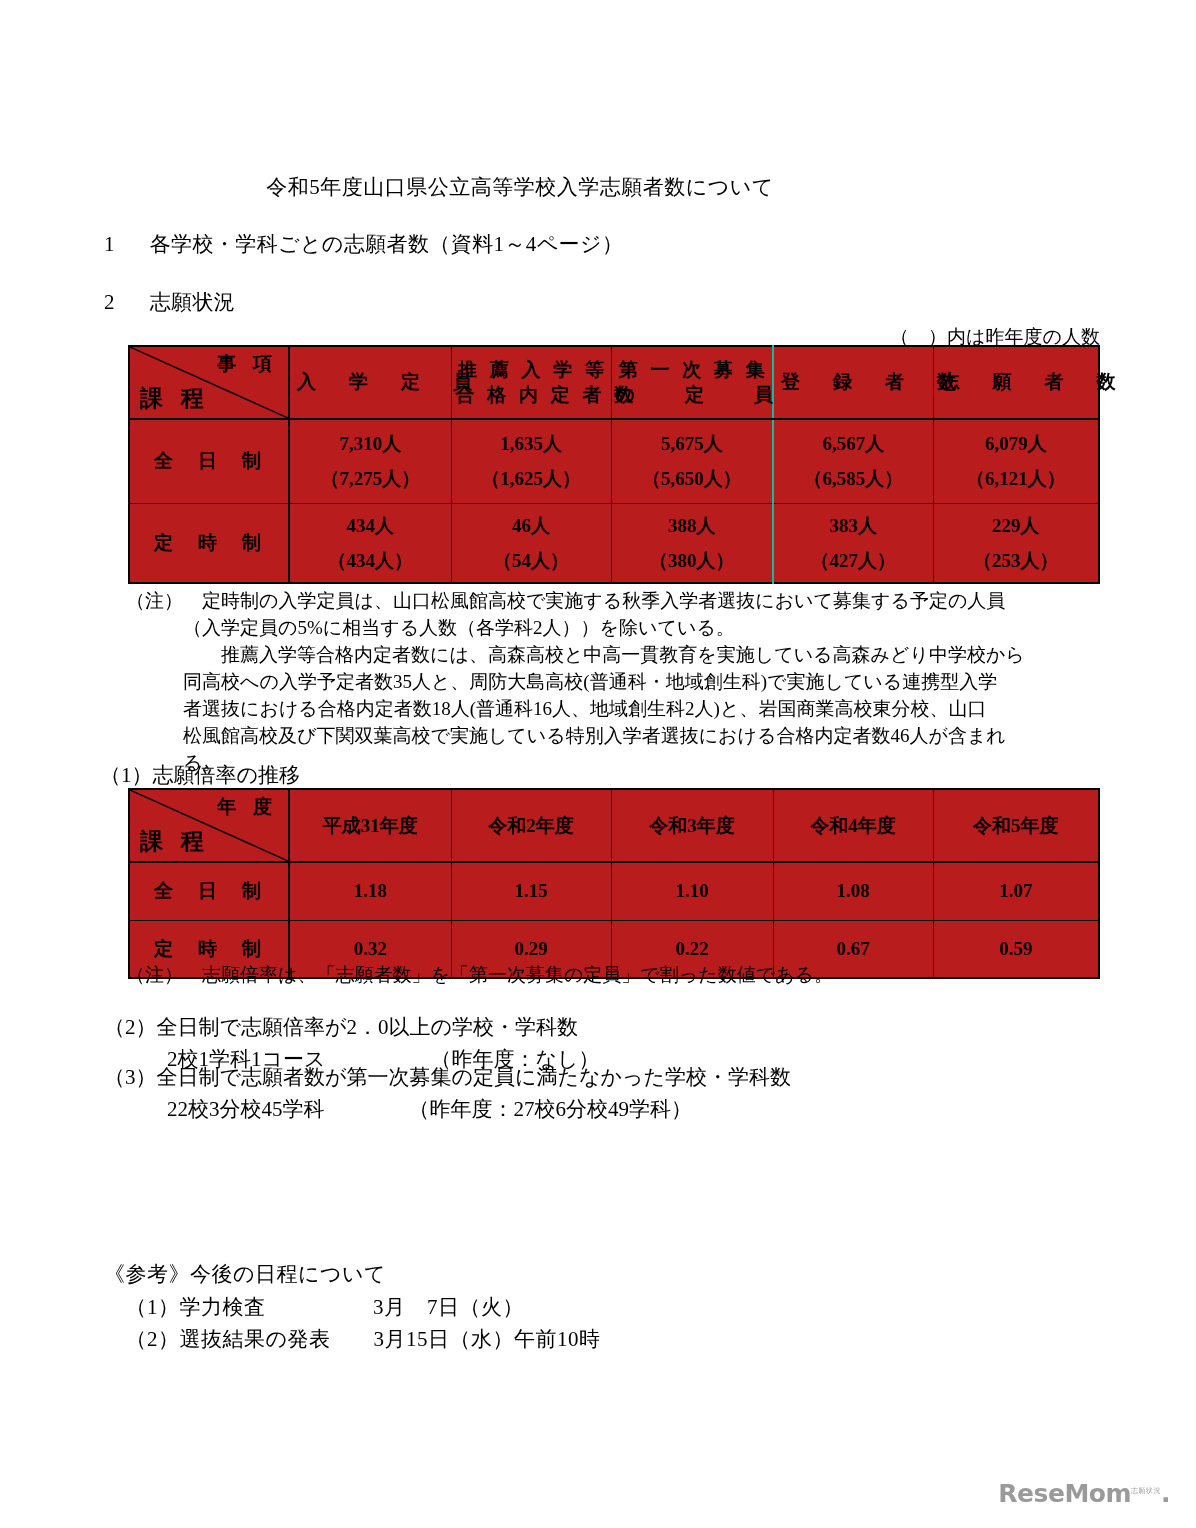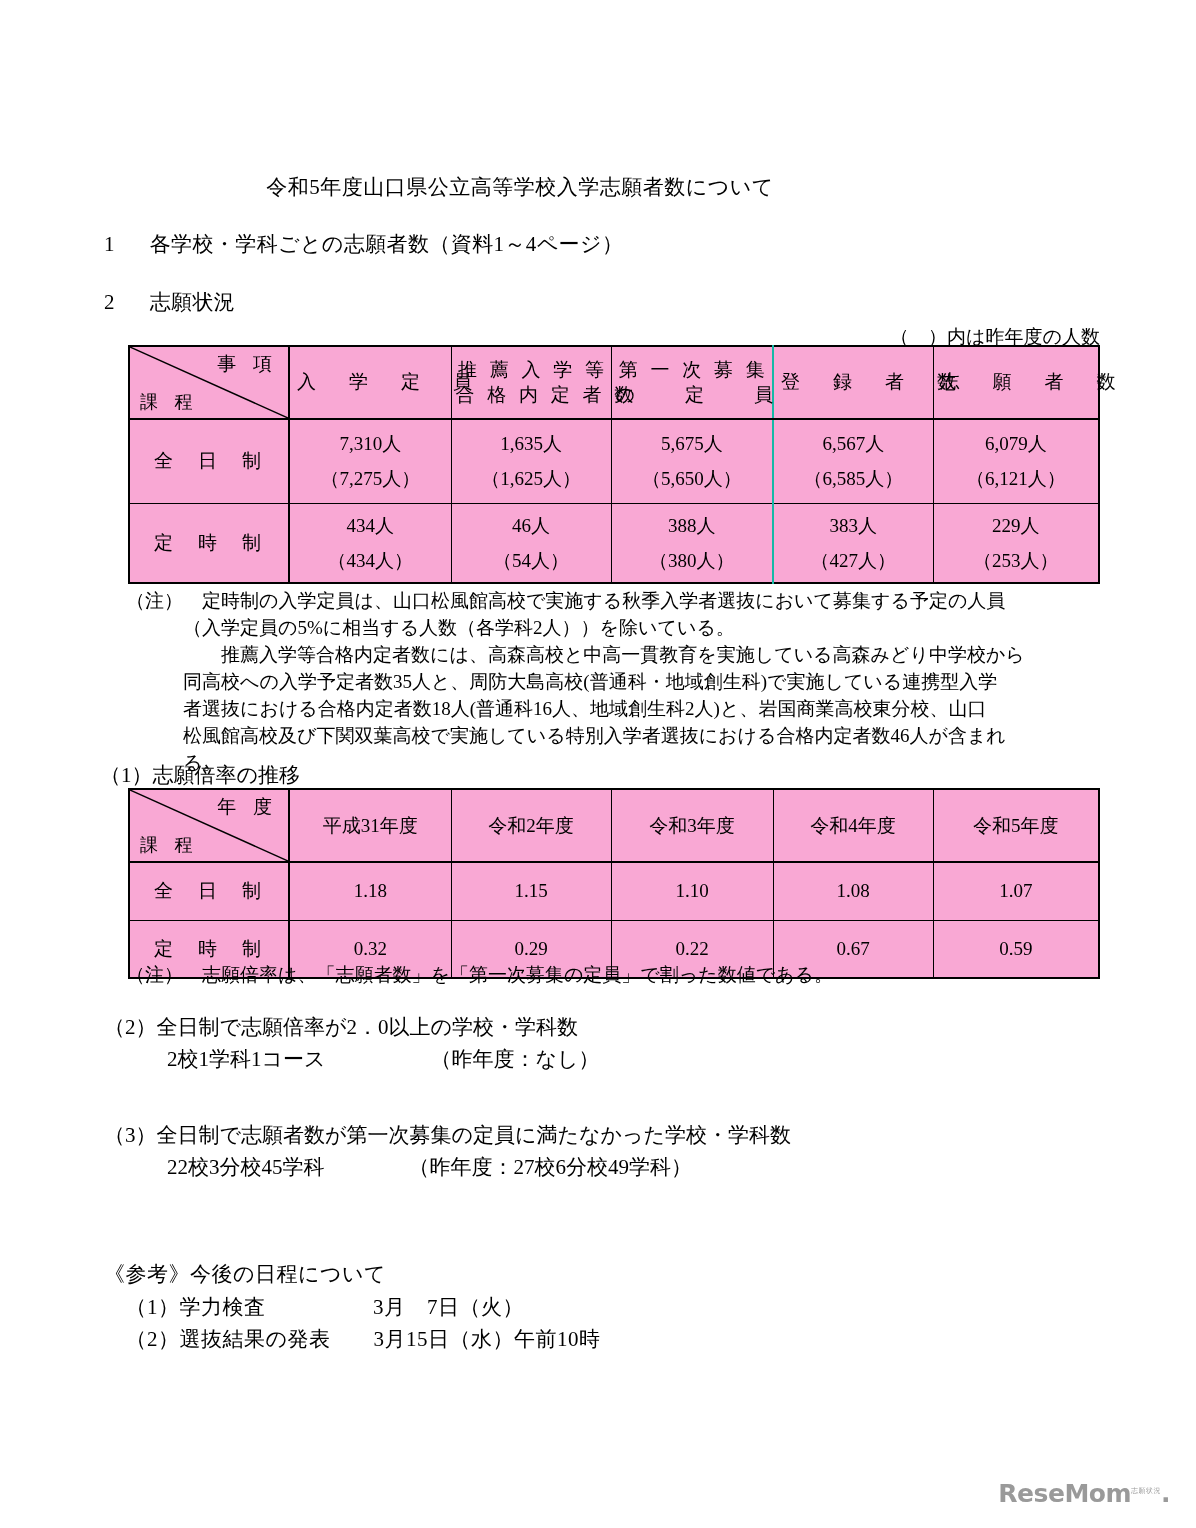--- a/index.html
+++ b/index.html
@@ -47,21 +47,22 @@
     white-space: nowrap;
     padding-left: 31px;
   }
 
   
   .tbl {
     position: absolute;
     border-collapse: collapse;
     table-layout: fixed;
     border: 2px solid #000;
-    background: #f9a8d4;
+    background: #b91c1c;
+    font-weight: bold;
   }
   .tbl td {
     border: 1px solid #000;
     text-align: center;
     vertical-align: middle;
     font-size: 19px;
     white-space: nowrap;
     padding: 0;
   }
   
@@ -78,21 +79,21 @@
   }
   .corner .diag {
     position: absolute; left: 0; top: 0; width: 100%; height: 100%;
   }
   .corner .tr-lbl {
     position: absolute; right: 10px; top: 4px;
     font-size: 19px; letter-spacing: 6px;
   }
   .corner .bl-lbl {
     position: absolute; left: 10px; bottom: 4px;
-    font-size: 18px; letter-spacing: 6px;
+    font-size: 23px; letter-spacing: 6px;
   }
   .vert-hdr { font-size: 19px; letter-spacing: 3px; line-height: 1.25; }
   .hdr2 { line-height: 1.3; }
   .spaced { letter-spacing: 7px; padding-left: 7px; }
   .spaced4 { letter-spacing: 4px; padding-left: 4px; }
 
   .two-line { line-height: 1.85; }
   .two-line span { display: block; }
 
   
@@ -107,21 +108,21 @@
 
   
   .subsec {
     position: absolute;
     font-size: 21px;
     line-height: 1.52;
     white-space: pre;
   }
   #sub-1 { left: 100px; top: 760px; }
   #sub-2 { left: 104px; top: 1012px; }
-  #sub-3 { left: 104px; top: 1120px; }
+  #sub-3 { left: 104px; top: 1062px; }
   #sub-4 { left: 104px; top: 1180px; }
 
   
   #reference {
     position: absolute;
     left: 104px; top: 1258px;
     font-size: 21px;
     line-height: 1.55;
     white-space: pre;
     letter-spacing: 0.5px;

